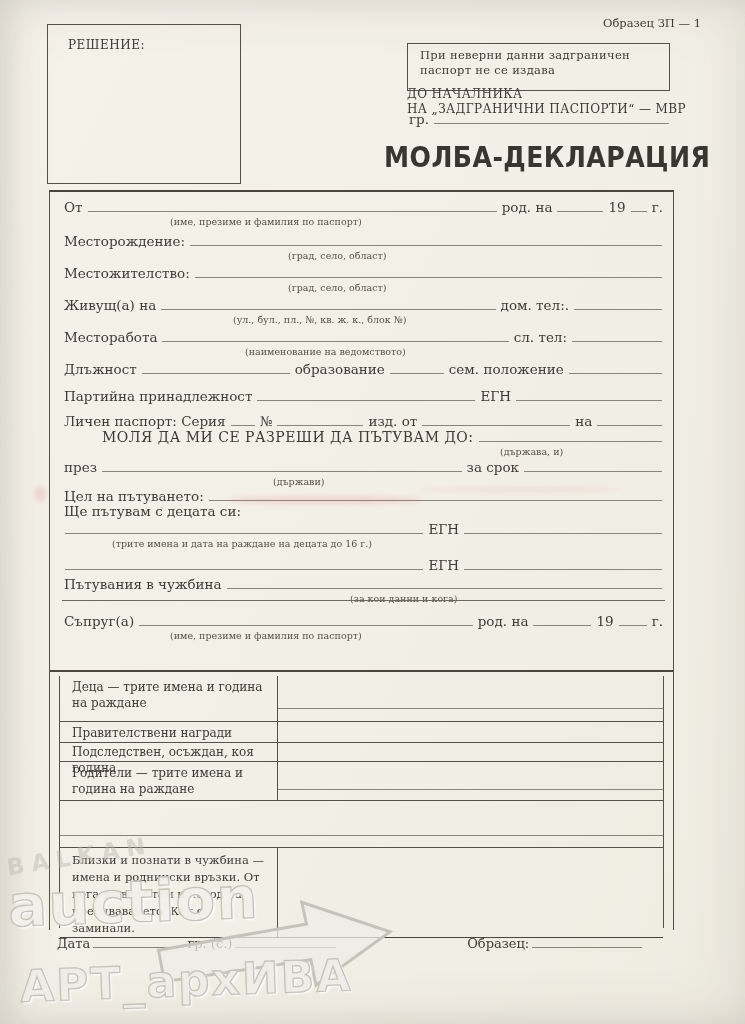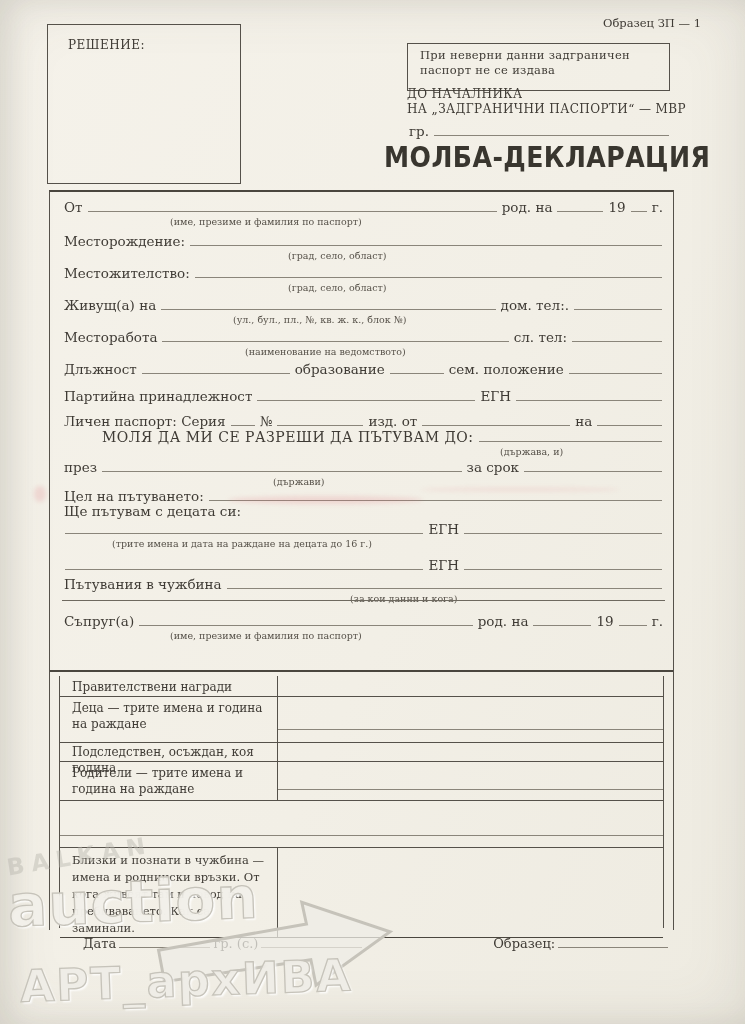--- a/index.html
+++ b/index.html
@@ -11,21 +11,21 @@
   }
   .abs{position:absolute;}
   .top-right-label{top:16px;right:44px;font-size:11.5px;}
   
   .decision-box{left:47px;top:24px;width:192px;height:158px;border:1.2px solid #55514a;}
   .decision-box .lbl{margin:13px 0 0 20px;font-size:12px;letter-spacing:.5px;}
   
   .warning-box{left:407px;top:43px;width:263px;height:48px;border:1.2px solid #55514a;
     font-size:11.5px;line-height:15px;padding:4px 8px 0 12px;box-sizing:border-box;letter-spacing:.3px;}
   .addressee{left:407px;top:87px;font-size:12px;line-height:14.5px;letter-spacing:.4px;}
-  .gr-row{left:407px;top:124px;width:265px;display:flex;font-size:12.5px;text-align:center;}
+  .gr-row{left:407px;top:112px;width:265px;display:flex;font-size:12.5px;text-align:center;}
   .title{left:384px;top:141px;font-family:"DejaVu Sans",sans-serif;font-weight:bold;
     font-size:28px;letter-spacing:.5px;color:#39362f;transform:scaleX(.90);transform-origin:left top;white-space:nowrap;}
   
   .form-box{left:49px;top:190px;width:623px;height:738px;
     border-left:1.5px solid #55514a;border-right:1.5px solid #55514a;border-top:2.5px solid #4a463e;}
   .frow{position:absolute;left:12px;right:8px;}
   .fline{display:flex;align-items:flex-end;font-size:13.5px;line-height:15px;white-space:nowrap;}
   .fline .t{padding:0 2px;}
   .fill{flex:1;border-bottom:1px solid #8a857a;margin:0 3px;align-self:flex-end;position:relative;top:-3px;}
   .fillw{border-bottom:1px solid #8a857a;margin:0 3px;align-self:flex-end;position:relative;top:-3px;}
@@ -34,21 +34,21 @@
   .sepline{border-top:1.2px solid #6e695f;}
   
   .tbl-topline{left:0;right:0;top:478px;border-top:2px solid #4a463e;}
   .tbl{left:9px;top:484px;width:605px;height:252px;border-left:1.2px solid #55514a;border-right:1.2px solid #55514a;
     display:flex;flex-direction:column;box-sizing:border-box;font-size:12px;}
   .trow{display:flex;border-bottom:1.2px solid #55514a;flex:0 0 auto;box-sizing:border-box;}
   .tcell-l{width:218px;box-sizing:border-box;border-right:1.2px solid #55514a;padding:3px 6px 0 12px;line-height:16px;}
   .tcell-r{flex:1;position:relative;}
   .innerline{position:absolute;left:0;right:0;border-top:1px solid #8a857a;}
   
-  .footer{left:57px;top:936px;width:588px;display:flex;align-items:flex-start;font-size:13px;white-space:nowrap;margin-left:26px;}
+  .footer{left:57px;top:936px;width:588px;display:flex;align-items:flex-start;font-size:13px;white-space:nowrap;}
   .spacer{width:138px;}
   
   .wm{pointer-events:none;font-family:"DejaVu Sans",sans-serif;font-weight:bold;}
   .wm-balkan{left:6px;top:843px;font-size:23px;letter-spacing:7px;color:rgba(185,182,172,.45);transform:rotate(-9deg);}
   .wm-auction{left:8px;top:868px;font-size:58px;letter-spacing:1px;color:rgba(240,238,231,.88);
     -webkit-text-stroke:1.3px #c6c3ba;text-shadow:2px 2px 2px rgba(255,255,255,.85);transform:rotate(-2deg);}
   .wm-art{left:20px;top:955px;font-size:44px;letter-spacing:2px;color:rgba(238,236,229,.92);
     -webkit-text-stroke:1.3px #c6c3ba;text-shadow:2px 2px 2px rgba(255,255,255,.85);transform:rotate(-2deg);}
   .wm-arrow{left:150px;top:898px;transform:rotate(-7deg);}
   
@@ -234,29 +234,29 @@
         <span class="fillw" style="width:28px"></span>
         <span class="t">г.</span>
       </div>
       <div class="caption" style="padding-left:108px">(име, презиме и фамилия по паспорт)</div>
     </div>
 
 
     <div class="frow tbl-topline"></div>
 
     <div class="abs tbl">
-      <div class="trow" style="height:21px">
-        <div class="tcell-l">Правителствени награди</div>
-        <div class="tcell-r"></div>
-      </div>
       <div class="trow" style="height:46px">
         <div class="tcell-l">Деца — трите имена и година на раждане</div>
         <div class="tcell-r">
             <div class="innerline" style="top:72%"></div>
           </div>
+      </div>
+      <div class="trow" style="height:21px">
+        <div class="tcell-l">Правителствени награди</div>
+        <div class="tcell-r"></div>
       </div>
       <div class="trow" style="height:19px">
         <div class="tcell-l" style="padding-top:1px">Подследствен, осъждан, коя година</div>
         <div class="tcell-r"></div>
       </div>
       <div class="trow" style="height:39px">
         <div class="tcell-l">Родители — трите имена и година на раждане</div>
         <div class="tcell-r">
             <div class="innerline" style="top:70%"></div>
           </div>

